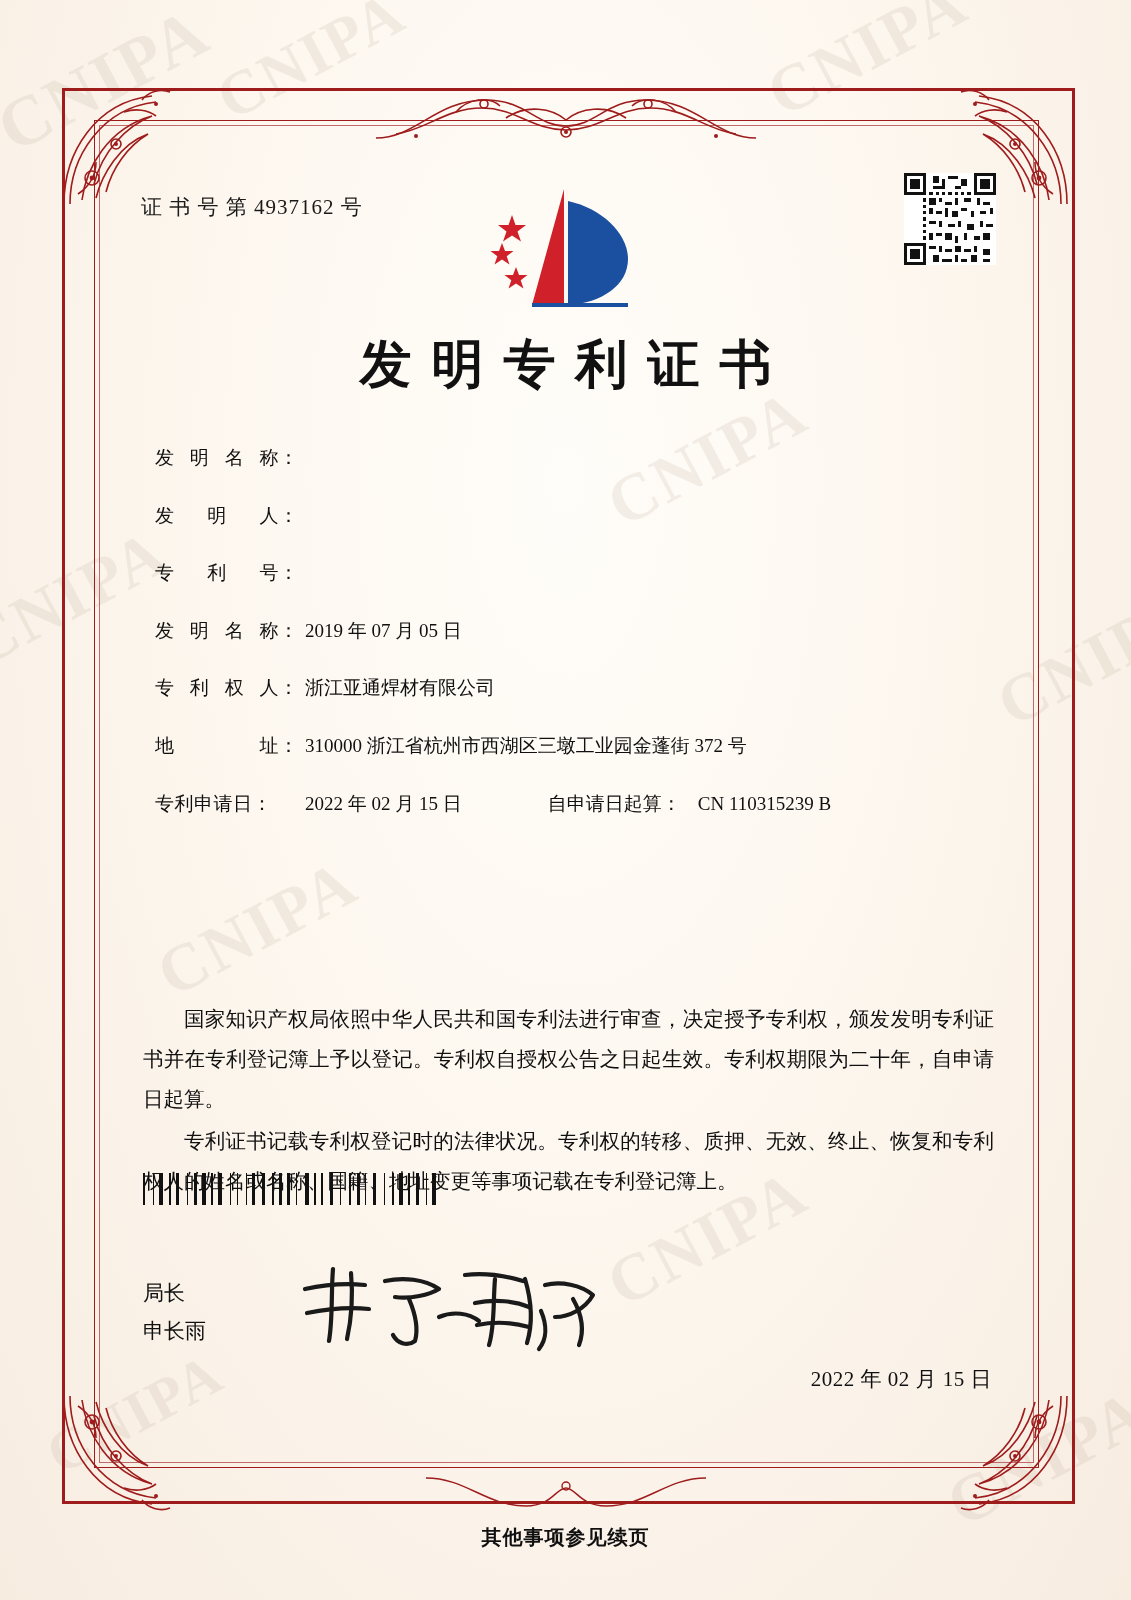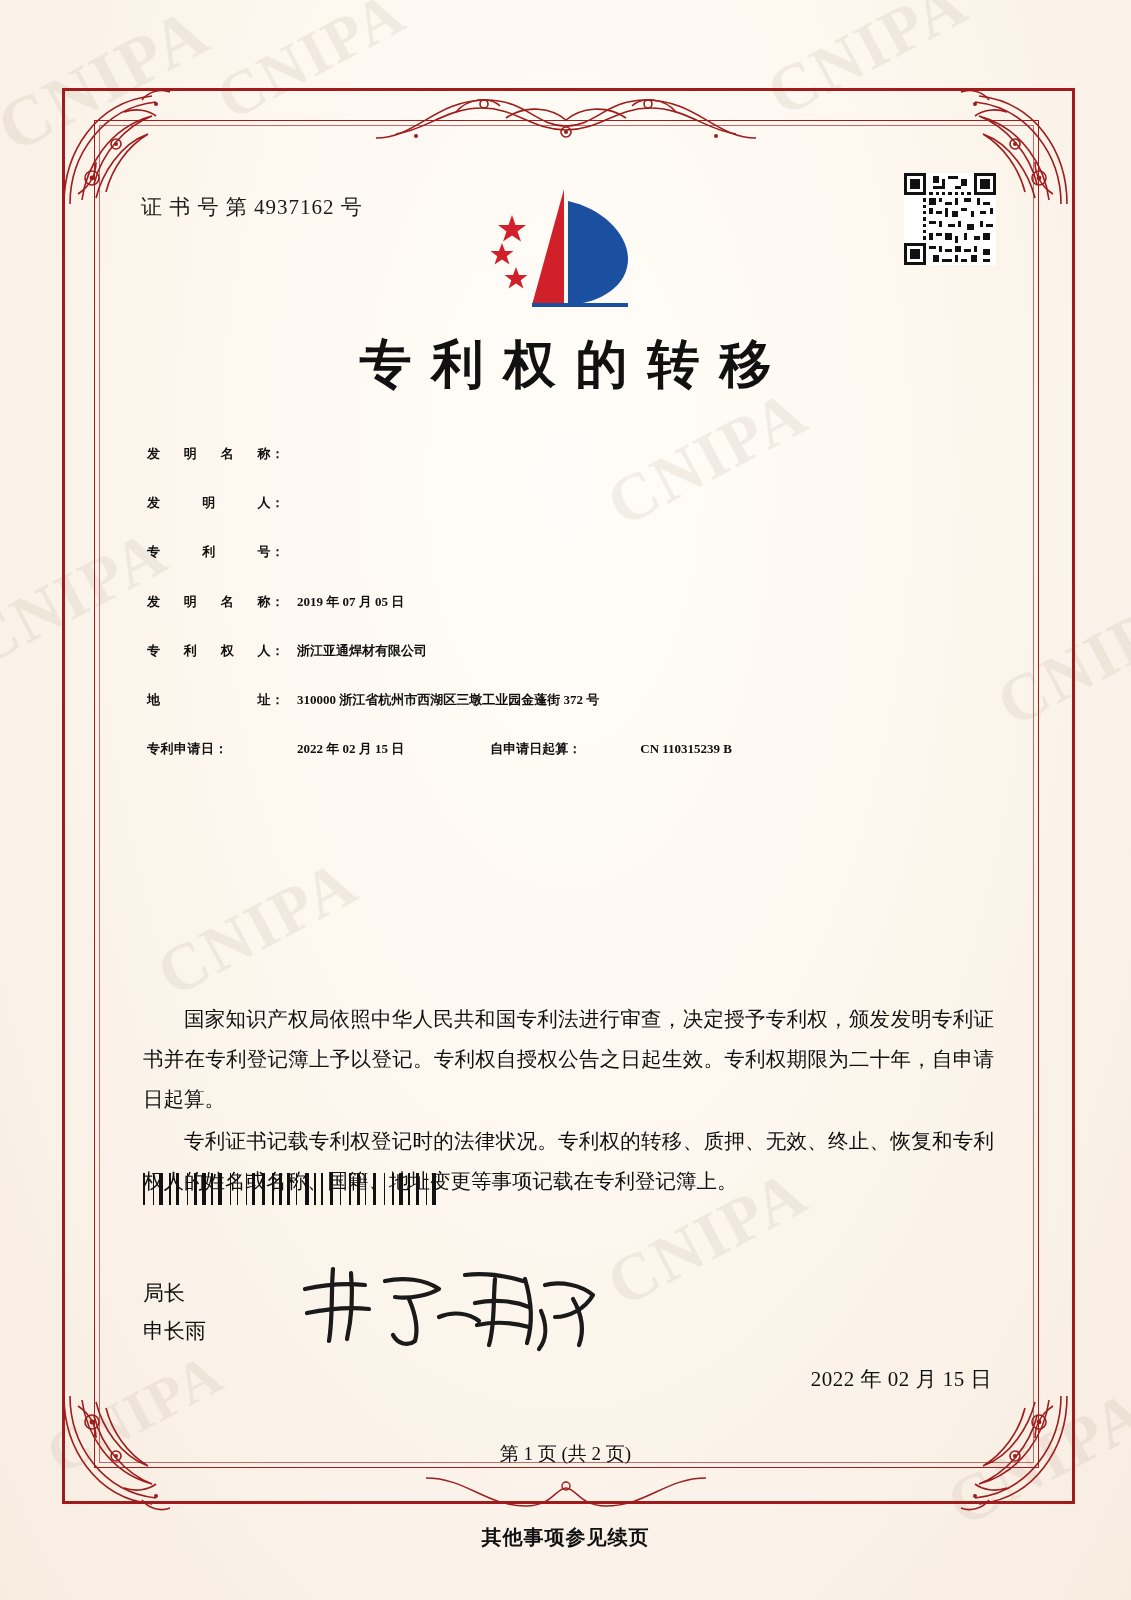--- a/index.html
+++ b/index.html
@@ -143,26 +143,25 @@
     font-size: 52px;
     font-weight: bold;
     letter-spacing: 20px;
     text-indent: 20px;
     color: #111111;
     font-family: "Liberation Serif", "DejaVu Serif", serif;
   }
 
   .fields {
     position: absolute;
-    left: 48px;
+    left: 56px;
     right: 40px;
     top: 320px;
-    font-size: 13px;
-    color: #101010;
-    font-weight: bold;
+    font-size: 19px;
+    color: #101010;
   }
   .field-row {
     display: flex;
     align-items: baseline;
     margin-bottom: 31px;
     line-height: 1.4;
   }
   .field-label {
     flex: 0 0 auto;
     width: 150px;
@@ -502,21 +501,21 @@
         <polygon fill="#d0202a" points="88,6 88,122 56,122"></polygon>
 
         <path fill="#1b4fa0" d="M92,18 C 128,26 152,52 152,76 C 152,102 126,120 92,122 Z"></path>
 
         <path fill="#fdf7ef" d="M89.5,6 L89.5,122 L92,122 L92,6 Z"></path>
 
         <rect x="56" y="120" width="96" height="4" fill="#1b4fa0"></rect>
       </svg>
     </div>
 
-    <div class="title">专利权的转移</div>
+    <div class="title">发明专利证书</div>
 
     <div class="fields">
       <div class="field-row">
         <div class="field-label"><span class="lbl-spread">发明名称</span>：</div>
       </div>
       <div class="field-row">
         <div class="field-label"><span class="lbl-spread">发明人</span>：</div>
       </div>
       <div class="field-row">
         <div class="field-label"><span class="lbl-spread">专利号</span>：</div>
@@ -639,17 +638,16 @@
           <path d="M186 48 C 206 44, 226 46, 240 52"></path>
           <path d="M188 70 C 208 66, 226 68, 240 72"></path>
           <path d="M256 30 C 272 26, 292 30, 304 40 C 296 54, 280 62, 266 62"></path>
           <path d="M284 44 C 292 58, 296 74, 290 90"></path>
           <path d="M252 56 C 258 70, 258 84, 250 94"></path>
         </g>
       </svg>
     </div>
 
     <div class="issue-date">2022 年 02 月 15 日</div>
-    <div class="page-num">第 1 页 (共 2 页)</div>
   </div>
 
   <div class="footer-note">其他事项参见续页</div>
 </div>
 
 </body></html>

